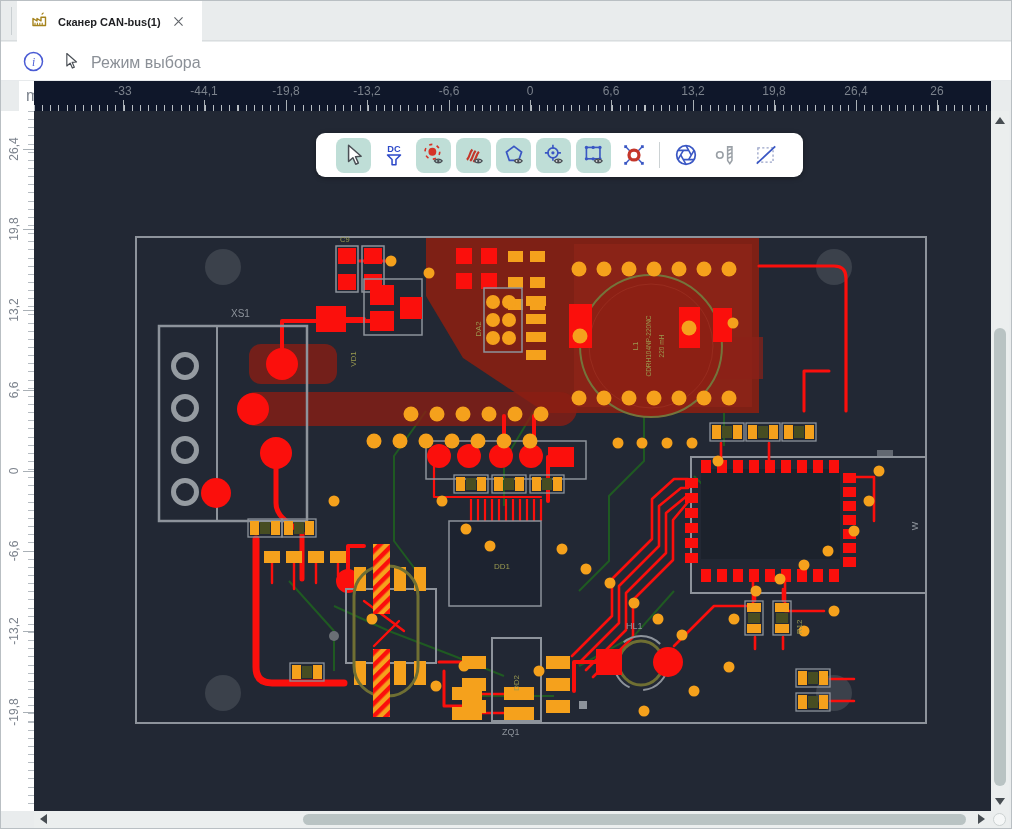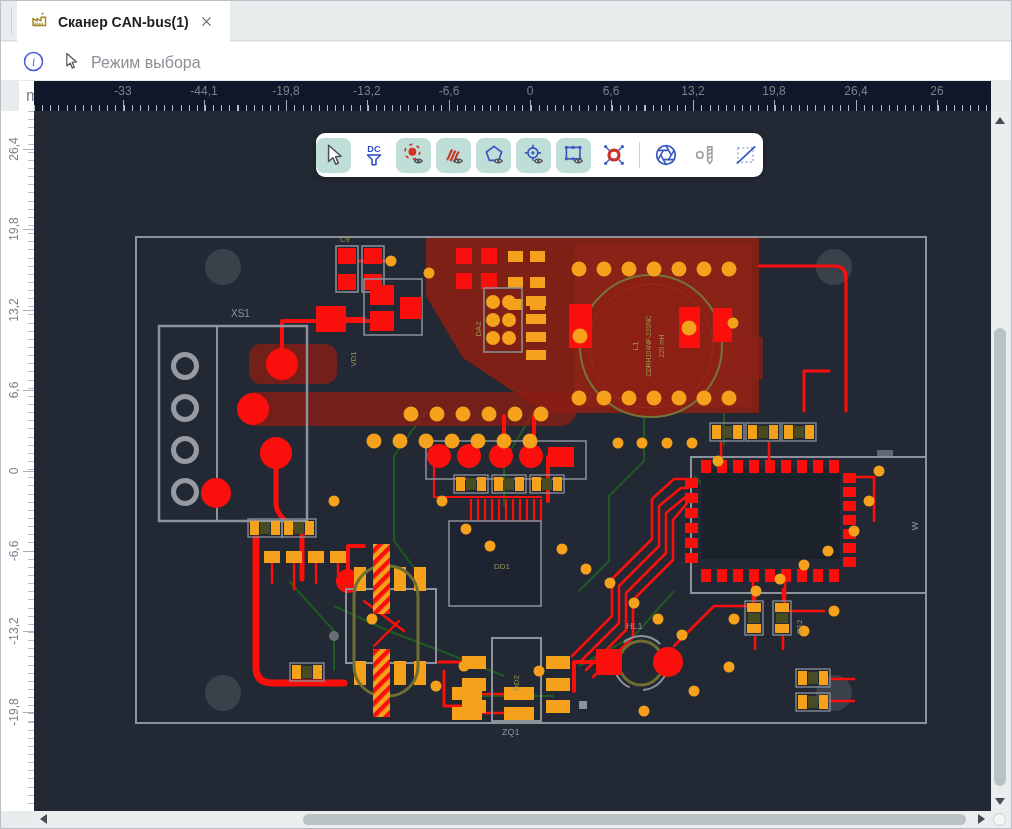--- a/index.html
+++ b/index.html
@@ -4,21 +4,21 @@
 <style>
   * { margin:0; padding:0; box-sizing:border-box; }
   html,body { width:1012px; height:829px; }
   body { font-family:"Liberation Sans", sans-serif; background:#eceff0; }
   .window { position:relative; width:1012px; height:829px; background:#e9eced; border:1px solid #b9bfc3; overflow:hidden; }
 
   
   .tab-bar { position:absolute; left:0; top:0; width:100%; height:40px; background:#e9eced; border-bottom:1px solid #d9dddf; }
   .tab-sep { position:absolute; left:10px; top:6px; width:1px; height:28px; background:#c9cfd2; }
   .tab { position:absolute; left:16px; top:0; height:41px; background:#ffffff; display:flex; align-items:center; gap:9px; padding:0 14px 0 13px; }
-  .tab-title { font-size:14px; font-weight:bold; color:#202124; }
+  .tab-title { font-size:11px; font-weight:bold; color:#202124; }
   .tab-close { width:18px; height:18px; display:flex; align-items:center; justify-content:center; cursor:pointer; }
 
   
   .toolbar { position:absolute; left:0; top:41px; width:100%; height:39px; background:#ffffff; border-bottom:1px solid #e7eaec; display:flex; align-items:center; }
   .tb-info { position:absolute; left:22px; top:9px; width:21px; height:21px; }
   .tb-cursor { position:absolute; left:60px; top:9px; width:20px; height:21px; }
   .tb-mode { position:absolute; left:90px; top:12px; font-size:16px; color:#8b9097; }
 
   
   .ruler-corner { position:absolute; left:18px; top:80px; width:33px; height:30px; background:#fff; font-size:16px; color:#7b828c; padding:6px 0 0 7px; }
@@ -31,21 +31,21 @@
   .v-ruler .minor { position:absolute; right:0; top:0; height:100%; width:6px;
       background:repeating-linear-gradient(to bottom,#b7bdc3 0 1px,transparent 1px 8.14px); }
   .vlabel { position:absolute; left:-7px; width:40px; text-align:center; font-size:12px; color:#7b828c; transform:rotate(-90deg); }
   .vtick { position:absolute; right:0; height:1px; width:11px; background:#a9b0b6; }
 
   
   .canvas { position:absolute; left:33px; top:110px; width:957px; height:700px; background:#222834; overflow:hidden; }
 
   
   .ftb { position:absolute; left:282px; top:22px; height:44px; background:#fff; border-radius:9px;
-         box-shadow:0 1px 5px rgba(0,0,0,.35); display:flex; align-items:center; gap:5px; padding:0 0; }
+         box-shadow:0 1px 5px rgba(0,0,0,.35); display:flex; align-items:center; gap:5px; padding:0 20px; }
   .ftb-btn { width:35px; height:35px; border-radius:8px; display:flex; align-items:center; justify-content:center; cursor:pointer; }
   .ftb-btn.active { background:#bfded7; }
   .ftb-btn svg { width:26px; height:26px; }
   .ft-divider { width:1px; height:26px; background:#ccd2d4; margin:0 3px; }
 
   
   .v-scroll { position:absolute; left:990px; top:110px; width:18px; height:700px; background:#ebeeee; }
   .v-thumb { position:absolute; left:3px; top:217px; width:12px; height:458px; background:#b9c3c3; border-radius:7px; }
   .arrow { position:absolute; width:0; height:0; }
   .a-up   { left:4px; top:6px;  border-left:5px solid transparent; border-right:5px solid transparent; border-bottom:7px solid #474d52; }

